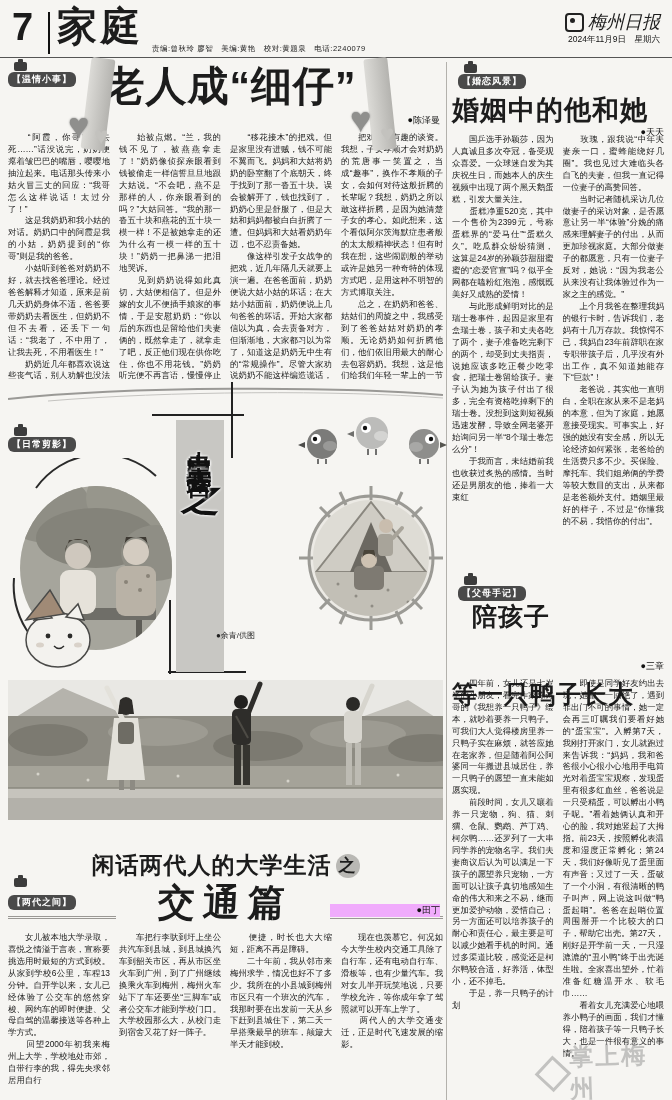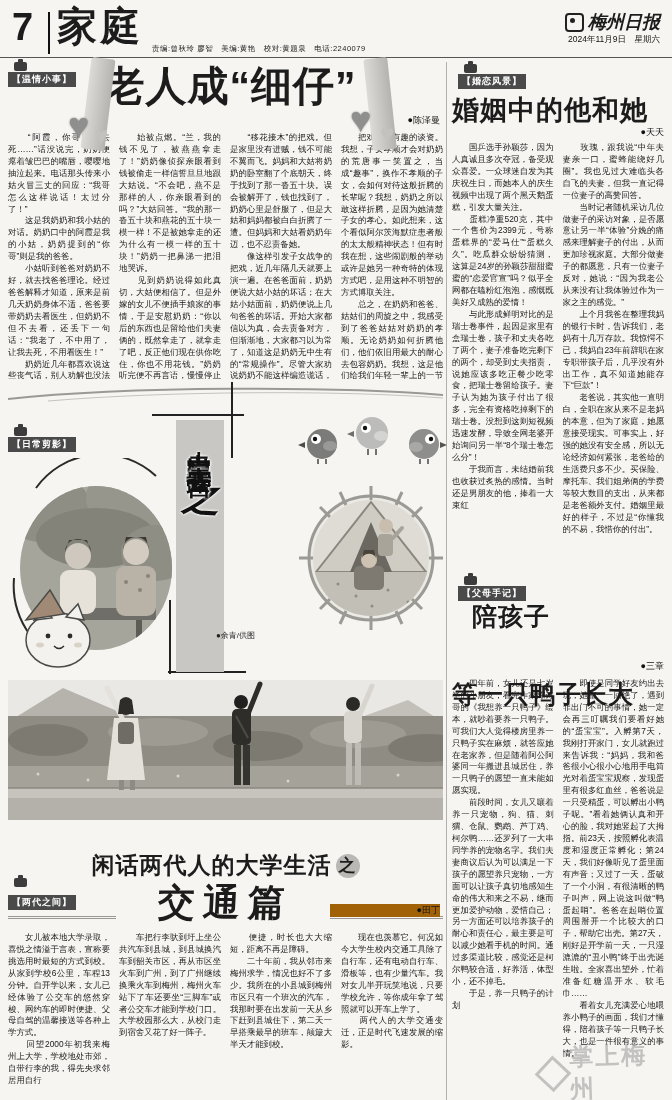--- a/index.html
+++ b/index.html
@@ -8,30 +8,30 @@
   .abs{position:absolute;}
 
   
   .pageno{left:12px;top:8px;font-size:38px;font-weight:bold;line-height:1;}
   .hd-bar{left:48px;top:12px;width:2px;height:42px;background:#111;}
   .section{left:57px;top:4px;font-size:40px;font-weight:bold;letter-spacing:3px;line-height:1.1;}
   .staff{left:152px;top:44px;font-size:7.5px;color:#222;letter-spacing:.5px;}
   .masthead{right:12px;top:10px;display:flex;align-items:center;gap:4px;}
   .mh-logo{width:15px;height:15px;border:2px solid #222;border-radius:4px;position:relative;}
   .mh-logo::after{content:"";position:absolute;left:3px;top:3px;width:5px;height:5px;background:#222;border-radius:50%;}
-  .mh-name{font-family:"Liberation Serif","DejaVu Serif",serif;font-style:italic;font-weight:bold;font-size:18px;}
+  .mh-name{font-family:"Liberation Serif","DejaVu Serif",serif;font-style:italic;font-weight:normal;font-size:18px;}
   .dateline{right:12px;top:34px;font-size:8.5px;color:#111;}
   .hd-rule{left:0;top:57px;width:672px;height:1px;background:#555;}
   .v-divider{left:446px;top:62px;width:1px;height:1038px;background:#b3b1ac;}
 
   
   .tag{display:flex;flex-direction:column;align-items:flex-start;gap:1px;z-index:5;}
   .tag-icon{width:13px;height:9px;background:#3c3c3c;border-radius:2px;position:relative;margin-left:6px;}
   .tag-icon::before{content:"";position:absolute;top:-3px;left:4px;width:5px;height:4px;background:#3c3c3c;border-radius:1px;}
-  .tag-label{background:#4a4a4a;color:#fff;font-size:9px;font-weight:bold;padding:1px 4px;border-radius:0;letter-spacing:1px;white-space:nowrap;}
+  .tag-label{background:#4a4a4a;color:#fff;font-size:9px;font-weight:bold;padding:1px 4px;border-radius:6px;letter-spacing:1px;white-space:nowrap;}
 
   
   .cols{display:flex;gap:9px;overflow:hidden;}
   .col{flex:1 1 0;font-size:8.4px;line-height:1.42;text-align:justify;white-space:pre-line;overflow:hidden;color:#191919;}
   .byline{font-size:9px;color:#111;text-align:right;}
 
   
   .elder-title{left:100px;top:64px;width:260px;text-align:center;font-size:41px;font-weight:bold;letter-spacing:1px;line-height:1.1;white-space:nowrap;}
   .deco{z-index:1;}
   .deco .strip{position:absolute;width:24px;height:92px;background:linear-gradient(90deg,#dcdbd7,#b4b3af);border-radius:3px;}
@@ -290,39 +290,39 @@
   <div class="abs tag" style="left:8px;top:878px;gap:8px;">
     <span class="tag-icon"></span>
     <span class="tag-label">【两代之间】</span>
   </div>
   <div class="abs col-title1">
     <span>闲话两代人的大学生活</span><span class="zhi-circle">之</span>
   </div>
   <div class="abs col-title2">交通篇</div>
   <div class="abs rule-l"></div>
   <div class="abs rule-r"></div>
-  <div class="abs byline" style="left:330px;top:904px;width:110px;background:#a16207;">●田丁</div>
+  <div class="abs byline" style="left:330px;top:904px;width:110px;background:#f0abfc;">●田丁</div>
 
   <div class="abs cols" style="left:8px;top:932px;width:435px;height:168px;">
     <div class="col">　　女儿被本地大学录取，喜悦之情溢于言表，宣称要挑选用时最短的方式到校。从家到学校6公里，车程13分钟。自开学以来，女儿已经体验了公交车的悠然穿梭、网约车的即时便捷、父母自驾的温馨接送等各种上学方式。
 　　回望2000年初我来梅州上大学，学校地处市郊，自带行李的我，得先央求邻居用自行</div>
     <div class="col">　　车把行李驮到圩上坐公共汽车到县城，到县城换汽车到韶关市区，再从市区坐火车到广州，到了广州继续换乘火车到梅州，梅州火车站下了车还要坐“三脚车”或者公交车才能到学校门口。大学校园那么大，从校门走到宿舍又花了好一阵子。</div>
     <div class="col">　　便捷，时长也大大缩短，距离不再是障碍。
 　　二十年前，我从邻市来梅州求学，情况也好不了多少。我所在的小县城到梅州市区只有一个班次的汽车，我那时要在出发前一天从乡下赶到县城住下，第二天一早搭乘最早的班车，颠簸大半天才能到校。</div>
     <div class="col">　　现在也羡慕它。何况如今大学生校内交通工具除了自行车，还有电动自行车、滑板等，也有少量汽车。我对女儿半开玩笑地说，只要学校允许，等你成年拿了驾照就可以开车上学了。
 　　两代人的大学交通变迁，正是时代飞速发展的缩影。</div>
   </div>
 
   <div class="abs tag" style="left:458px;top:64px;">
     <span class="tag-icon"></span>
     <span class="tag-label">【婚恋风景】</span>
   </div>
   <div class="abs mar-title">婚姻中的他和她</div>
   <div class="abs byline" style="left:524px;top:126px;width:140px;">●天天</div>
-  <div class="abs cols" style="left:452px;top:142px;width:212px;height:404px;justify-content:flex-end;">
+  <div class="abs cols" style="left:452px;top:134px;width:212px;height:404px;justify-content:flex-end;">
     <div class="col">　　国乒选手孙颖莎，因为人真诚且多次夺冠，备受观众喜爱。一众球迷自发为其庆祝生日，而她本人的庆生视频中出现了两个黑天鹅蛋糕，引发大量关注。
 　　蛋糕净重520克，其中一个售价为2399元，号称蛋糕界的“爱马仕”“蛋糕久久”。吃瓜群众纷纷猜测，这算是24岁的孙颖莎甜甜蜜蜜的“恋爱官宣”吗？似乎全网都在嗑粉红泡泡，感慨既美好又成熟的爱情！
 　　与此形成鲜明对比的是瑞士卷事件，起因是家里有盒瑞士卷，孩子和丈夫各吃了两个，妻子准备吃完剩下的两个，却受到丈夫指责，说她应该多吃正餐少吃零食，把瑞士卷留给孩子。妻子认为她为孩子付出了很多，完全有资格吃掉剩下的瑞士卷。没想到这则短视频迅速发酵，导致全网老婆开始询问另一半“8个瑞士卷怎么分”！
 　　于我而言，未结婚前我也收获过炙热的感情。当时还是男朋友的他，捧着一大束红</div>
     <div class="col">　　玫瑰，跟我说“中年夫妻亲一口，蜜蜂能绕好几圈”。我也见过大难临头各自飞的夫妻，但我一直记得一位妻子的高赞回答。
 　　当时记者随机采访几位做妻子的采访对象，是否愿意让另一半“体验”分娩的痛感来理解妻子的付出，从而更加珍视家庭。大部分做妻子的都愿意，只有一位妻子反对，她说：“因为我老公从来没有让我体验过作为一家之主的感觉。”
 　　上个月我爸在整理我妈的银行卡时，告诉我们，老妈有十几万存款。我惊愕不已，我妈自23年前辞职在家专职带孩子后，几乎没有外出工作，真不知道她能存下“巨款”！
 　　老爸说，其实他一直明白，全职在家从来不是老妈的本意，但为了家庭，她愿意接受现实。可事实上，好强的她没有安全感，所以无论经济如何紧张，老爸给的生活费只多不少。买保险、摩托车、我们姐弟俩的学费等较大数目的支出，从来都是老爸额外支付。婚姻里最好的样子，不过是“你懂我的不易，我惜你的付出”。</div>
   </div>
 

